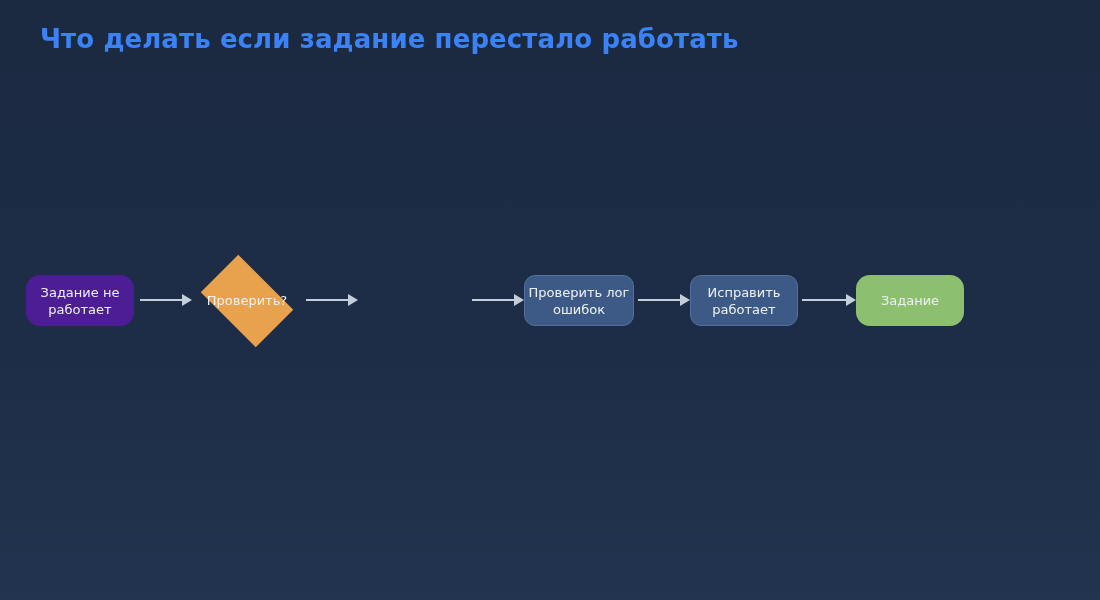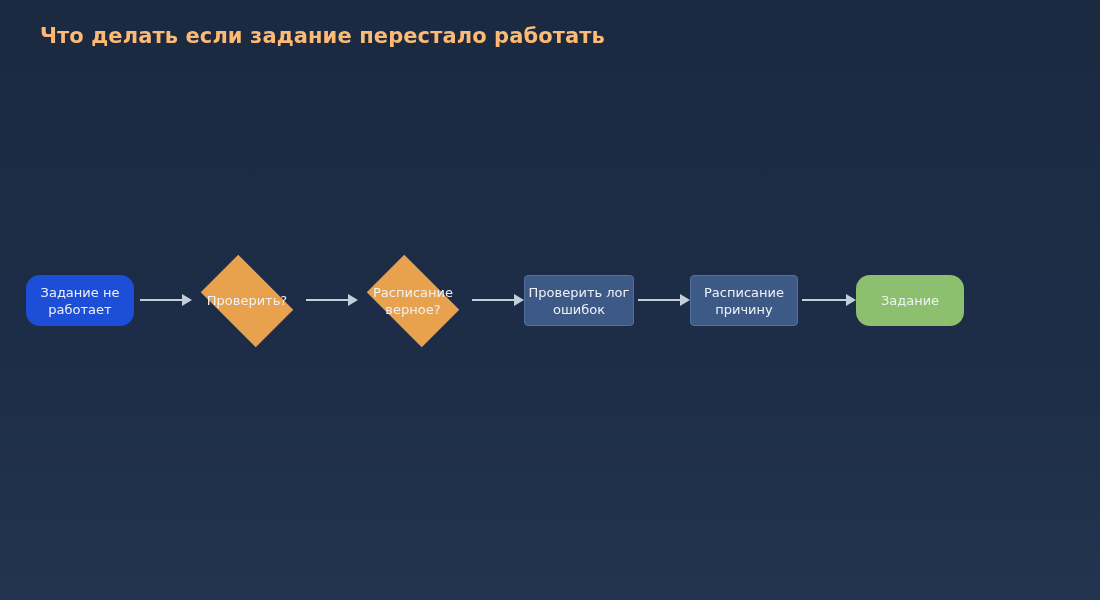--- a/index.html
+++ b/index.html
@@ -33,23 +33,23 @@
     height: 528px;
     background: linear-gradient(180deg, #1c2b43 0%, #1d2d47 55%, #22344f 100%);
     pointer-events: none;
   }
 
   
   #slide-title {
     position: absolute;
     left: 40px;
     top: 24px;
-    font-size: 21px;
+    font-size: 26px;
     font-weight: bold;
-    color: #fdba74;
+    color: #3b82f6;
     letter-spacing: 0.1px;
     white-space: nowrap;
   }
 
   
   #flow {
     position: absolute;
     left: 0;
     top: 0;
     width: 1100px;
@@ -78,21 +78,21 @@
   .node.rounded {
     border-radius: 13px;
   }
   .node.terminator {
     background: #8cbf6e;
     border-radius: 14px;
   }
   .node.process {
     background: #3d5a87;
     border: 1px solid #51709e;
-    border-radius: 4px;
+    border-radius: 11px;
   }
 
   
   .node.decision {
     background: transparent;
     overflow: visible;
   }
   .node.decision .diamond-shape {
     position: absolute;
     left: 50%;
@@ -157,35 +157,31 @@
         <div class="edge-arrowhead" style="left: 42px;"></div>
       </div>
       <div class="edge" style="left: 638px; top: 294px; width: 52px;">
         <div class="edge-line" style="width: 42px;"></div>
         <div class="edge-arrowhead" style="left: 42px;"></div>
       </div>
       <div class="edge" style="left: 802px; top: 294px; width: 54px;">
         <div class="edge-line" style="width: 44px;"></div>
         <div class="edge-arrowhead" style="left: 44px;"></div>
       </div>
-      <div class="node rounded terminator" style="left: 26px; top: 275px; width: 108px; height: 51px; background: #1d4ed8;">
+      <div class="node rounded terminator" style="left: 26px; top: 275px; width: 108px; height: 51px; background: #4c1d95;">
         <span class="node-label">Задание не работает</span>
       </div>
       <div class="node decision" style="left: 192px; top: 263px; width: 110px; height: 75px;">
         <div class="diamond-shape" style="background: rgb(232, 162, 78); width: 54px; height: 54px; margin-left: -27px; margin-top: -27px; transform: rotate(45deg) scale(1.44, 0.982);"></div>
         <span class="node-label">Проверить?</span>
       </div>
-      <div class="node decision" style="left: 358px; top: 263px; width: 110px; height: 75px;">
-        <div class="diamond-shape" style="background: rgb(232, 162, 78); width: 54px; height: 54px; margin-left: -27px; margin-top: -27px; transform: rotate(45deg) scale(1.44, 0.982);"></div>
-        <span class="node-label">Расписание верное?</span>
-      </div>
       <div class="node rounded process" style="left: 524px; top: 275px; width: 110px; height: 51px; background: rgb(61, 90, 135);">
         <span class="node-label">Проверить лог ошибок</span>
       </div>
       <div class="node rounded process" style="left: 690px; top: 275px; width: 108px; height: 51px; background: rgb(61, 90, 135);">
-        <span class="node-label">Расписание причину</span>
+        <span class="node-label">Исправить работает</span>
       </div>
       <div class="node rounded terminator" style="left: 856px; top: 275px; width: 108px; height: 51px; background: rgb(140, 191, 110);">
         <span class="node-label">Задание</span>
       </div>
     </div>
 
 </div>
 
 </body></html>

